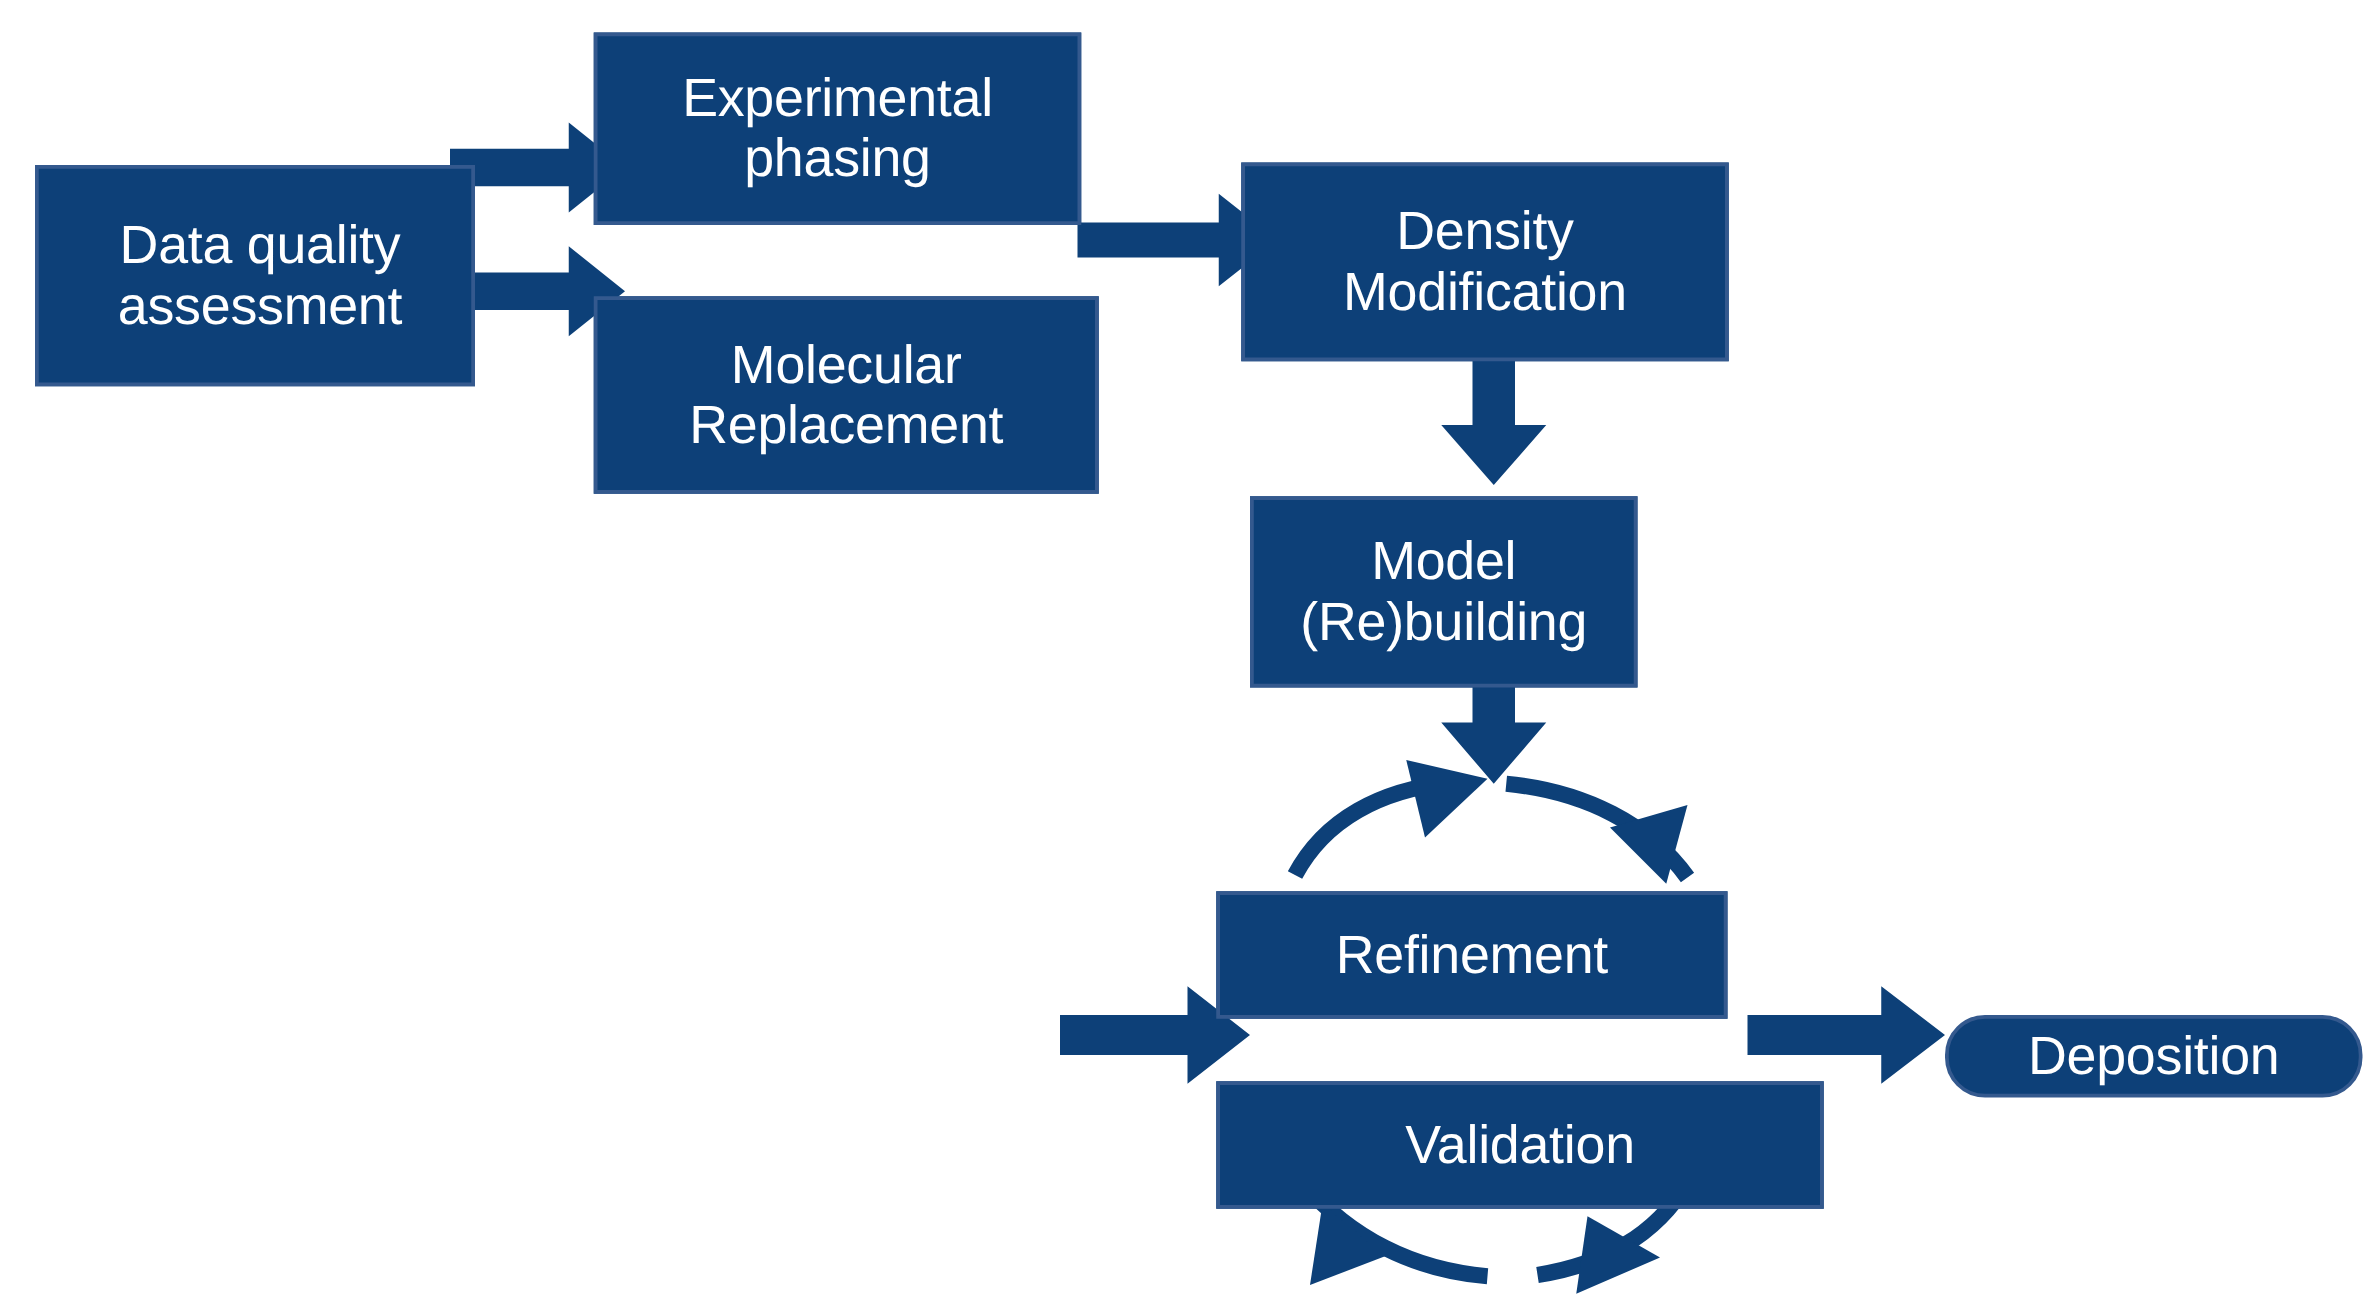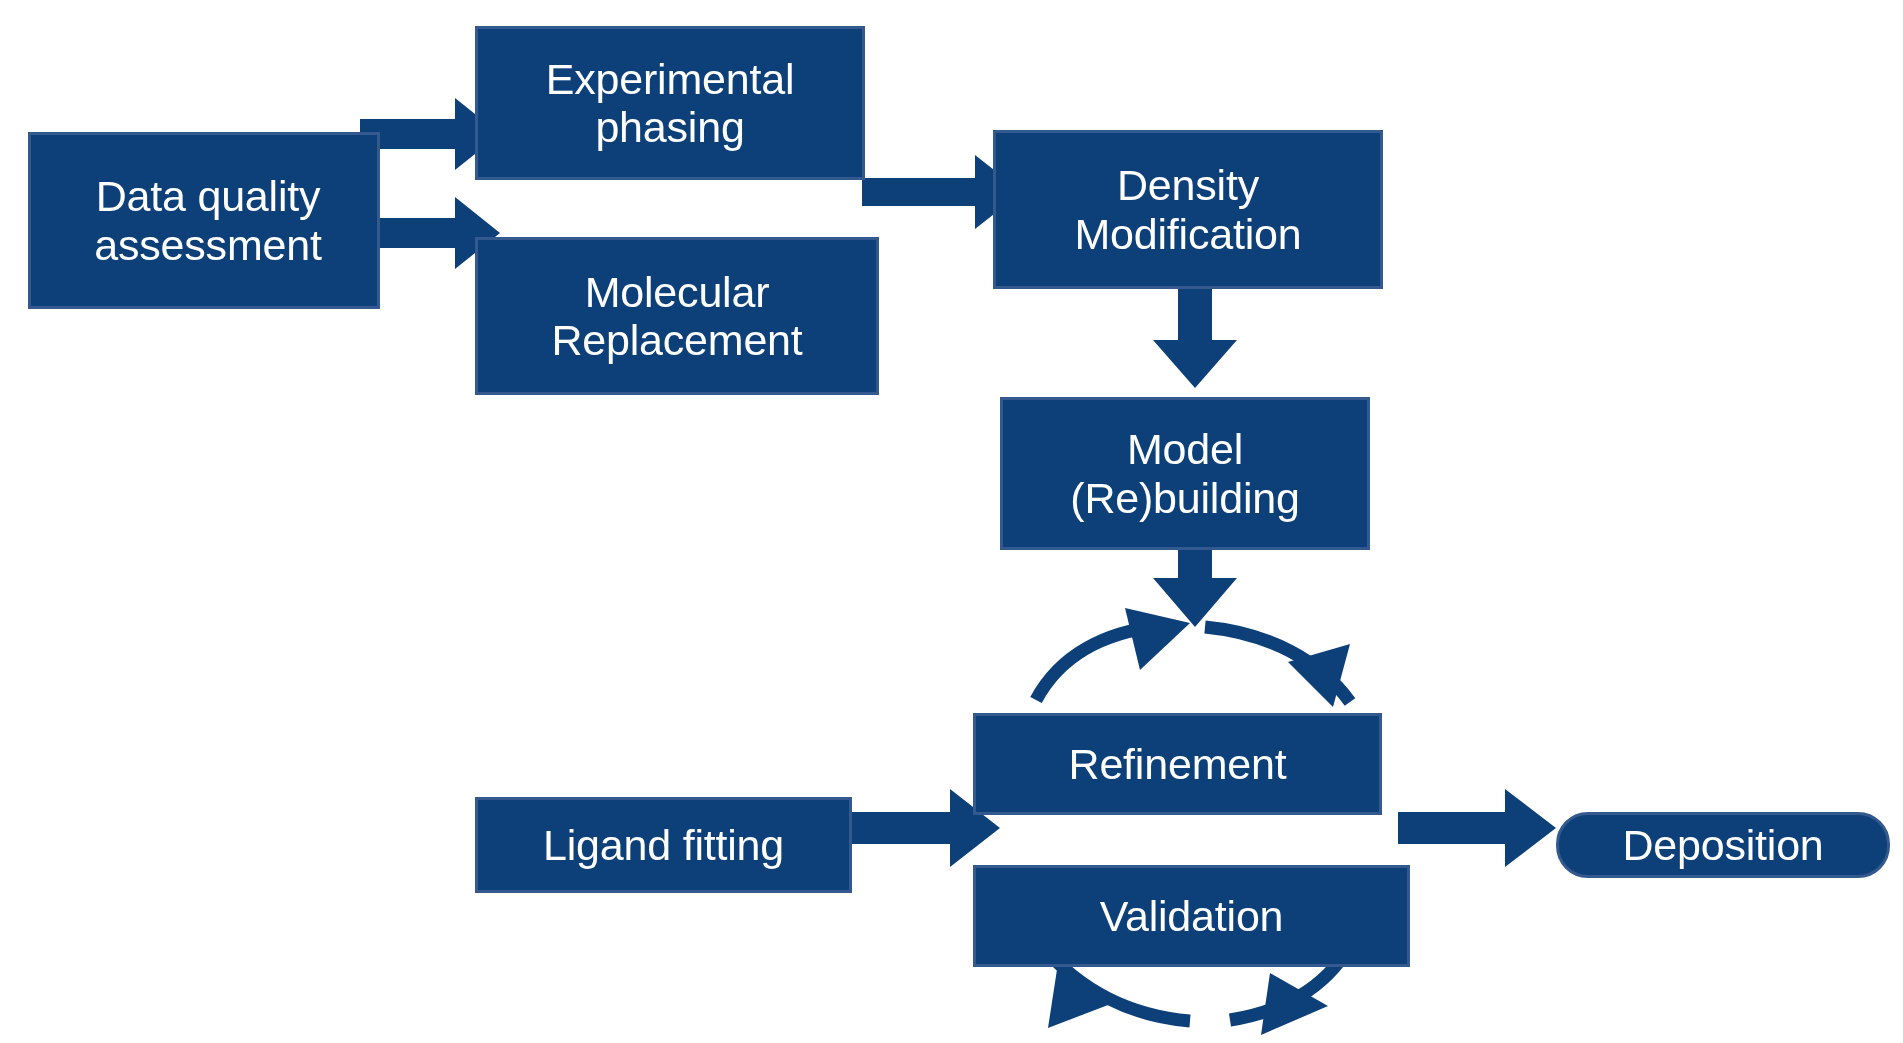--- a/index.html
+++ b/index.html
@@ -96,24 +96,23 @@
 
   <div class="node" style="left:475px; top:9px; width:390px; height:154px;">Experimental
 phasing</div>
 
   <div class="node" style="left:475px; top:220px; width:404px; height:158px;">Molecular
 Replacement</div>
 
   <div class="node" style="left:993px; top:113px; width:390px; height:159px;">Density
 Modification</div>
 
-  <div class="node" style="left:1000px; top:380px; width:370px; height:153px;">Model
+  <div class="node" style="left:1000px; top:380px; width:310px; height:153px;">Model
 (Re)building</div>
 
-  <div class="node" style="left:475px; top:780px; width:377px; height:96px;">Ligand fitting</div>
 
   <div class="node" style="left:1556px; top:795px; width:334px; height:66px;border-radius:32px;">Deposition</div>
 
   <svg class="svg-layer" viewBox="0 0 1903 1043" xmlns="http://www.w3.org/2000/svg">
 
     <g>
       <path class="arc-stroke" d="M 1036 700 C 1060 655 1105 632 1160 626"></path>
       <path class="arrow-fill" d="M 1125 608 L 1190 623 L 1140 670 Z"></path>
     </g>
 
@@ -128,15 +127,15 @@
     </g>
 
     <g>
       <path class="arc-stroke" d="M 1190 1021 C 1130 1016 1080 990 1043 947"></path>
       <path class="arrow-fill" d="M 1108 1005 L 1048 1028 L 1058 963 Z"></path>
     </g>
   </svg>
 
   <div class="node" style="left:973px; top:696px; width:409px; height:102px;">Refinement</div>
 
-  <div class="node" style="left:973px; top:848px; width:437px; height:102px;">Validation</div>
+  <div class="node" style="left:973px; top:848px; width:486px; height:102px;">Validation</div>
 
 </div>
 
 </body></html>

